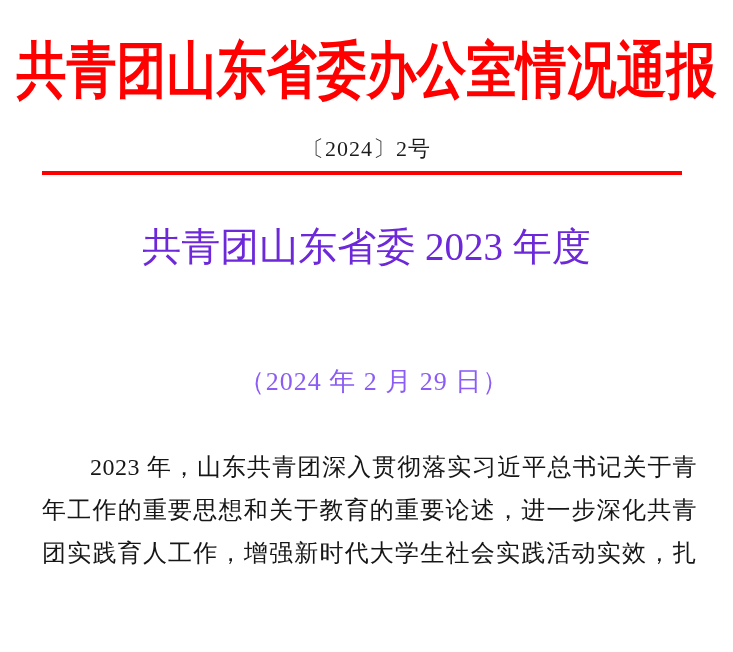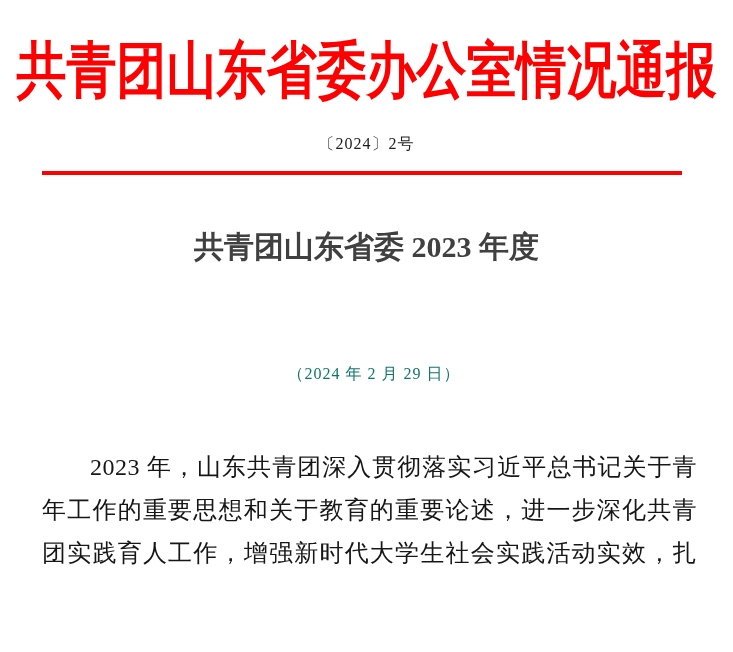--- a/index.html
+++ b/index.html
@@ -26,52 +26,52 @@
     transform: scaleY(1.22);
     transform-origin: 50% 0;
     white-space: nowrap;
   }
   .doc-number {
     position: absolute;
     top: 134px;
     left: 0;
     right: 0;
     text-align: center;
-    font-size: 16px;
+    font-size: 22px;
     letter-spacing: 1px;
     color: #1c1c1c;
   }
   .red-rule {
     position: absolute;
     top: 171px;
     left: 42px;
     width: 640px;
     height: 4px;
     background: #fe0000;
   }
   .title-block {
     position: absolute;
     top: 224px;
     left: 0;
     right: 0;
     text-align: center;
-    font-size: 30px;
-    font-weight: bold;
+    font-size: 39px;
+    font-weight: normal;
     line-height: 46px;
-    color: #404040;
+    color: #6d28d9;
   }
   .date-line {
     position: absolute;
     top: 364px;
     left: 0;
     right: 0;
     text-align: center;
-    font-size: 16px;
+    font-size: 26px;
     letter-spacing: 1px;
-    color: #0f766e;
+    color: #8b5cf6;
     margin-left: 15px;
   }
   .body-paragraph {
     position: absolute;
     top: 446px;
     left: 42px;
     width: 655px;
     font-size: 24px;
     line-height: 43px;
     letter-spacing: 0.5px;

